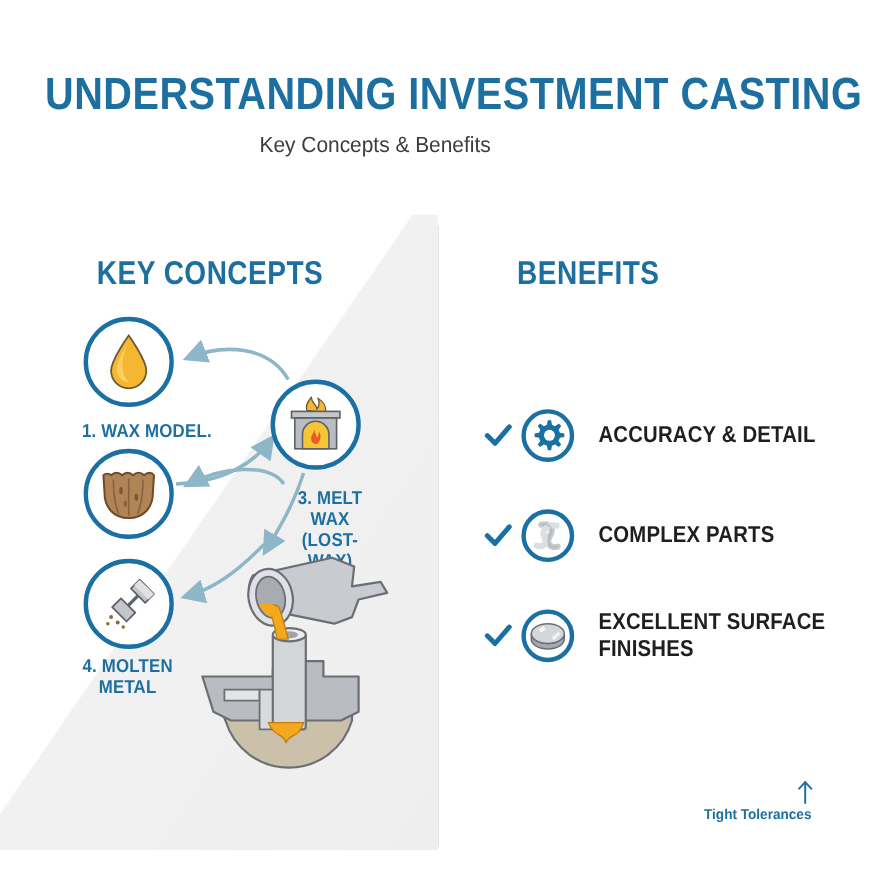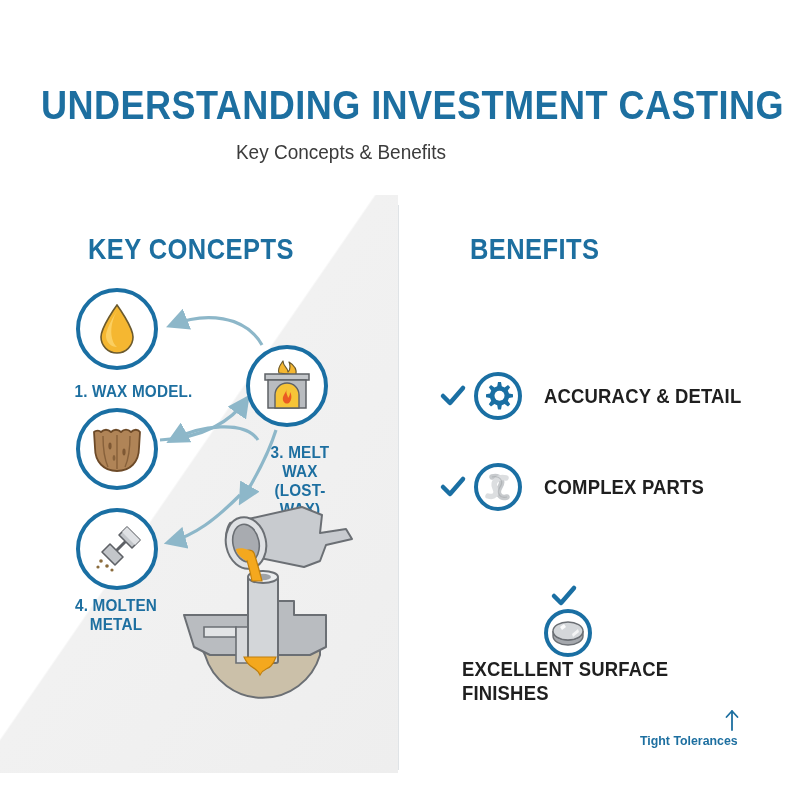--- a/index.html
+++ b/index.html
@@ -17,21 +17,20 @@
     background: #ffffff;
     overflow: hidden;
   }
 
   
   .header {
     position: absolute;
     top: 0; left: 0;
     width: 682px;
     text-align: center;
-    margin-top: 20px;
   }
   .title {
     margin: 0;
     padding-top: 62px;
     font-family: "Liberation Sans Narrow", "Liberation Sans", sans-serif;
     font-size: 41px;
     font-weight: bold;
     letter-spacing: 0.5px;
     color: #1d6fa0;
     transform: scaleX(0.88);
@@ -295,21 +294,21 @@
     <div class="ben-circ">
       <svg width="32" height="32" viewBox="0 0 32 32">
         <path d="M10,6 C18,4 22,10 18,16 C14,22 18,28 25,26" fill="none" stroke="#c7cacd" stroke-width="5.5" stroke-linecap="round"></path>
         <path d="M24,7 C16,5 10,11 13,17 C16,23 12,27 6,25" fill="none" stroke="#dcdee0" stroke-width="5.5" stroke-linecap="round"></path>
         <path d="M10,6 C18,4 22,10 18,16 C14,22 18,28 25,26" fill="none" stroke="#9b9fa4" stroke-width="1.2" opacity="0.5"></path>
       </svg>
     </div>
     <div class="ben-text">COMPLEX PARTS</div>
   </div>
 
-  <div class="benefit-row" style="top:583px;flex-direction:column;">
+  <div class="benefit-row" style="top:554px;">
     <svg class="check" viewBox="0 0 26 26">
       <path d="M3,13 L10,20 L23,5" fill="none" stroke="#1a6fa3" stroke-width="4.5" stroke-linecap="round" stroke-linejoin="round"></path>
     </svg>
     <div class="ben-circ">
       <svg width="34" height="28" viewBox="0 0 34 28">
         <path d="M2,12 A15,9 0 0 0 32,12 L32,17 A15,9 0 0 1 2,17 Z" fill="#a5a8ad" stroke="#6b6f74" stroke-width="1.4"></path>
         <ellipse cx="17" cy="12" rx="15" ry="9" fill="#d4d7da" stroke="#6b6f74" stroke-width="1.4"></ellipse>
         <path d="M9,8 L13,5 L15,8 L11,11 Z" fill="#ffffff" opacity="0.9"></path>
         <path d="M21,15 L27,10 L28,13 L22,18 Z" fill="#ffffff" opacity="0.75"></path>
       </svg>

